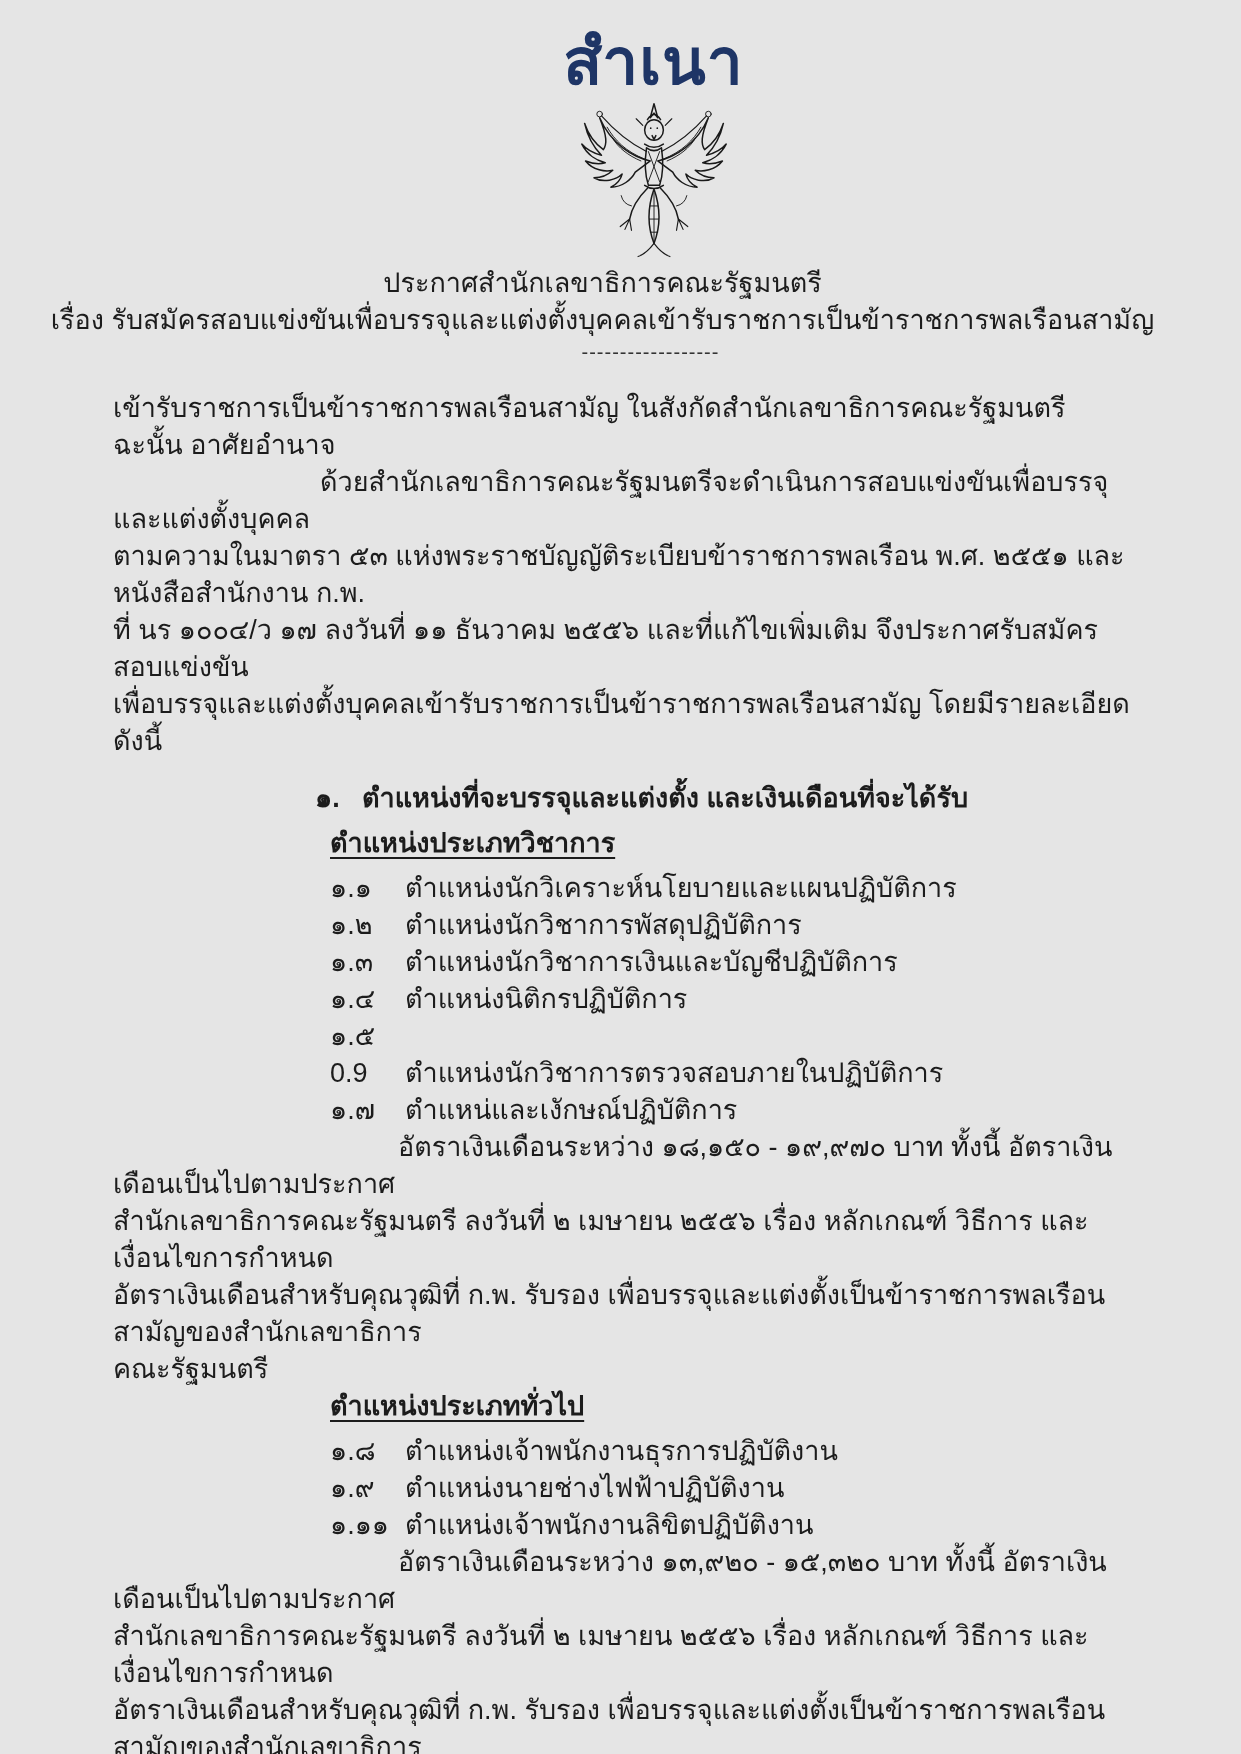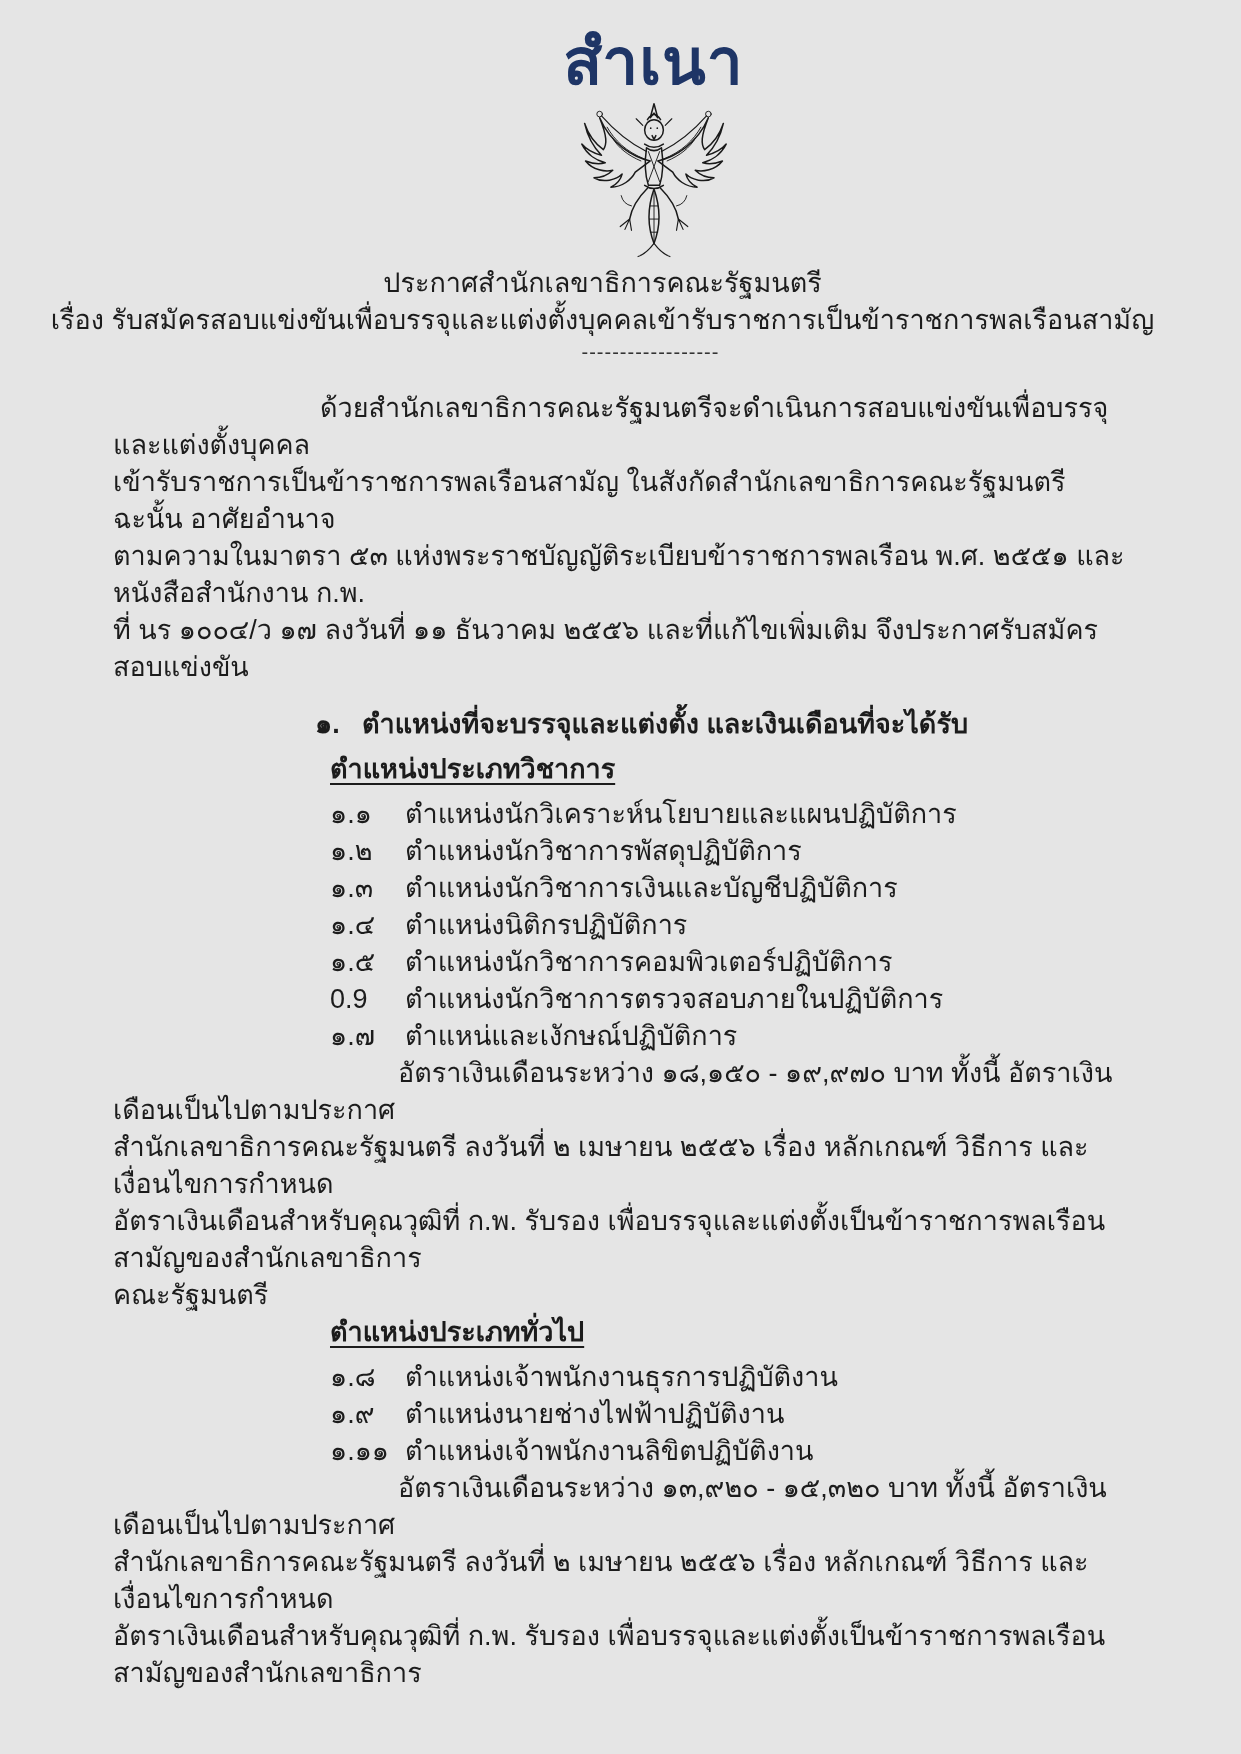--- a/index.html
+++ b/index.html
@@ -138,24 +138,25 @@
 
   <div class="title-block">
     <span class="title-line">ประกาศสำนักเลขาธิการคณะรัฐมนตรี</span>
     <span class="title-line">เรื่อง รับสมัครสอบแข่งขันเพื่อบรรจุและแต่งตั้งบุคคลเข้ารับราชการเป็นข้าราชการพลเรือนสามัญ</span>
   </div>
   <span class="divider">------------------</span>
 
   <div class="content">
 
     <div class="intro">
+      <span class="line">เข้ารับราชการเป็นข้าราชการพลเรือนสามัญ ในสังกัดสำนักเลขาธิการคณะรัฐมนตรี ฉะนั้น อาศัยอำนาจ</span>
       <span class="line first">ด้วยสำนักเลขาธิการคณะรัฐมนตรีจะดำเนินการสอบแข่งขันเพื่อบรรจุและแต่งตั้งบุคคล</span>
-      <span class="line">เข้ารับราชการเป็นข้าราชการพลเรือนสามัญ ในสังกัดสำนักเลขาธิการคณะรัฐมนตรี ฉะนั้น อาศัยอำนาจ</span>
       <span class="line">ตามความในมาตรา ๕๓ แห่งพระราชบัญญัติระเบียบข้าราชการพลเรือน พ.ศ. ๒๕๕๑ และหนังสือสำนักงาน ก.พ.</span>
       <span class="line">ที่ นร ๑๐๐๔/ว ๑๗ ลงวันที่ ๑๑ ธันวาคม ๒๕๕๖ และที่แก้ไขเพิ่มเติม จึงประกาศรับสมัครสอบแข่งขัน</span>
+      <span class="line">เพื่อบรรจุและแต่งตั้งบุคคลเข้ารับราชการเป็นข้าราชการพลเรือนสามัญ โดยมีรายละเอียด ดังนี้</span>
     </div>
 
     <div class="section-heading">
       <span class="sec-no">๑.</span>
       <span>ตำแหน่งที่จะบรรจุและแต่งตั้ง และเงินเดือนที่จะได้รับ</span>
     </div>
 
     <div class="subheading first-sub">ตำแหน่งประเภทวิชาการ</div>
 
     <div class="items">
@@ -170,21 +171,20 @@
       <div class="item">
         <span class="item-no">๑.๓</span>
         <span>ตำแหน่งนักวิชาการเงินและบัญชีปฏิบัติการ</span>
       </div>
       <div class="item">
         <span class="item-no">๑.๔</span>
         <span>ตำแหน่งนิติกรปฏิบัติการ</span>
       </div>
       <div class="item">
         <span class="item-no">๑.๕</span>
-        <span>ตำแหน่งนักวิชาการคอมพิวเตอร์ปฏิบัติการ</span>
       </div>
       <div class="item">
         <span class="item-no">0.9</span>
         <span>ตำแหน่งนักวิชาการตรวจสอบภายในปฏิบัติการ</span>
       </div>
       <div class="item">
         <span class="item-no">๑.๗</span>
         <span>ตำแหน่และเงักษณ์ปฏิบัติการ</span>
       </div>
     </div>

